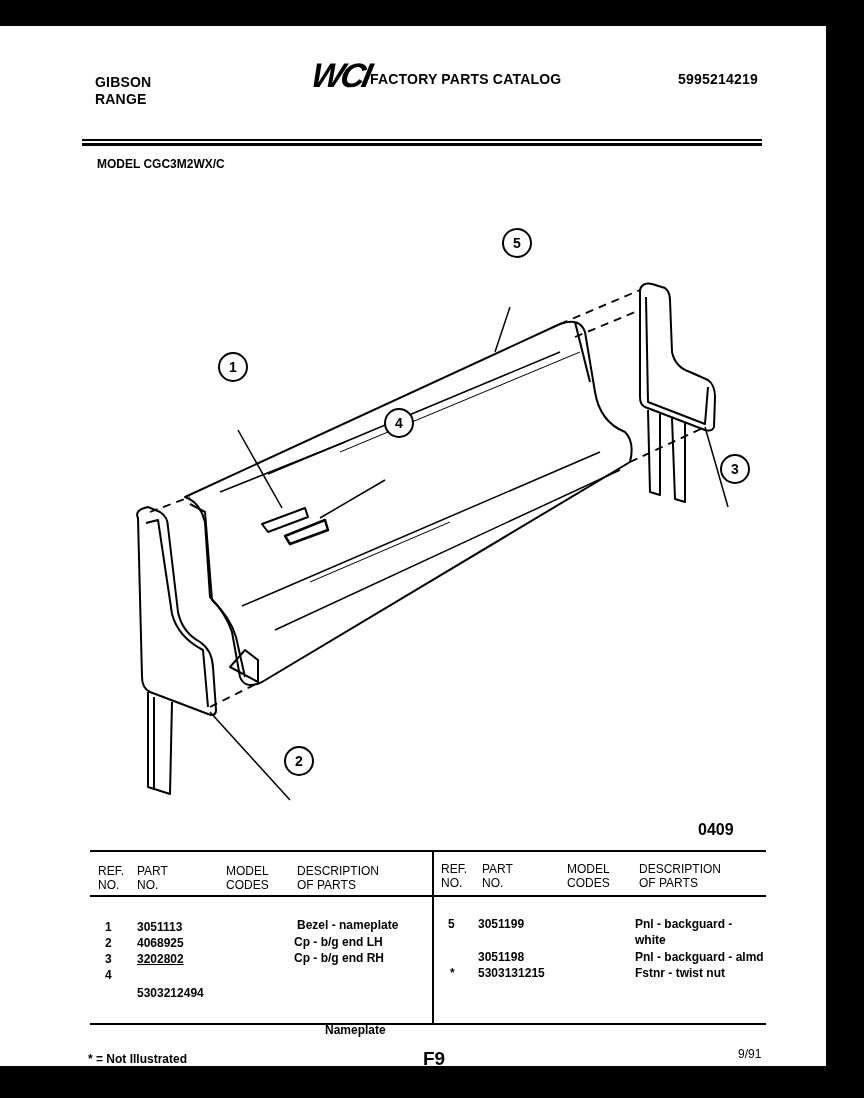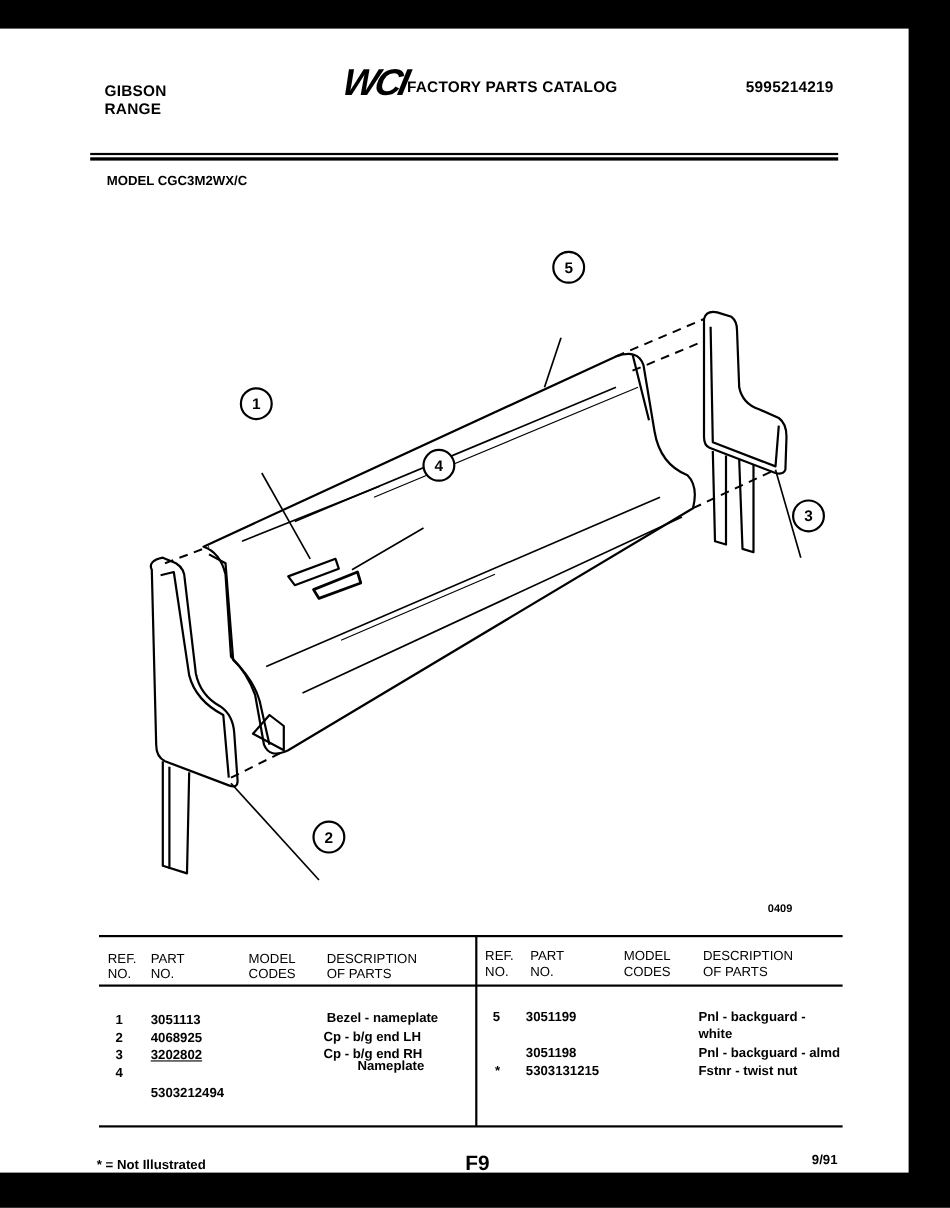--- a/index.html
+++ b/index.html
@@ -79,21 +79,21 @@
       <line x1="705" y1="375" x2="728" y2="455" stroke-width="1.5"></line>
     </g>
   </svg>
 
   <div class="callout" style="left:218px;top:326px;">1</div>
   <div class="callout" style="left:284px;top:720px;">2</div>
   <div class="callout" style="left:720px;top:428px;">3</div>
   <div class="callout" style="left:384px;top:382px;">4</div>
   <div class="callout" style="left:502px;top:202px;">5</div>
 
-  <div class="abs" style="left:698px;top:795px;font-size:10px;font-weight:bold;">0409</div>
+  <div class="abs" style="left:698px;top:795px;font-size:16px;font-weight:bold;">0409</div>
 
   <div class="rule" style="left:90px;top:824px;width:676px;height:2px;"></div>
   <div class="rule" style="left:90px;top:869px;width:676px;height:2px;"></div>
   <div class="rule" style="left:432px;top:824px;width:2px;height:174px;"></div>
   <div class="rule" style="left:90px;top:997px;width:676px;height:2px;"></div>
 
   <div class="abs tbl-h" style="left:98px;top:838px;">
       <div>REF.</div>
       <div>NO.</div>
     </div>
@@ -138,35 +138,35 @@
     <span class="cell" style="left:294px;top:908px;">Cp - b/g end LH</span>
   </div>
   <div>
     <span class="cell" style="left:105px;top:925px;">3</span>
     <span class="cell" style="left:137px;top:925px;text-decoration:underline;">3202802</span>
     <span class="cell" style="left:294px;top:924px;">Cp - b/g end RH</span>
   </div>
   <div>
     <span class="cell" style="left:105px;top:941px;">4</span>
     <span class="cell" style="left:137px;top:941px;margin-top:18px;">5303212494</span>
-    <span class="cell" style="left:294px;top:935px;padding-left:31px;">Nameplate</span>
+    <span class="cell" style="left:294px;top:996px;padding-left:31px;">Nameplate</span>
   </div>
 
   <div>
     <span class="cell" style="left:448px;top:890px;">5</span>
     <span class="cell" style="left:478px;top:890px;">3051199</span>
     <span class="cell" style="left:635px;top:890px;">Pnl - backguard -</span>
     <span class="cell" style="left:635px;top:906px;">white</span>
   </div>
   <div>
     <span class="cell" style="left:478px;top:923px;">3051198</span>
     <span class="cell" style="left:635px;top:923px;">Pnl - backguard - almd</span>
   </div>
   <div>
     <span class="cell" style="left:450px;top:939px;">*</span>
     <span class="cell" style="left:478px;top:939px;">5303131215</span>
     <span class="cell" style="left:635px;top:939px;">Fstnr - twist nut</span>
   </div>
 
   <div class="abs" style="left:88px;top:1026px;font-size:12px;font-weight:bold;">* = Not Illustrated</div>
   <div class="abs" style="left:423px;top:1022px;font-size:19px;font-weight:bold;">F9</div>
-  <div class="abs" style="left:738px;top:1021px;font-size:12px;font-weight:bold;">9/91</div>
+  <div class="abs" style="left:738px;top:1021px;font-size:12px;font-weight:normal;">9/91</div>
 </div>
 
 </body></html>

